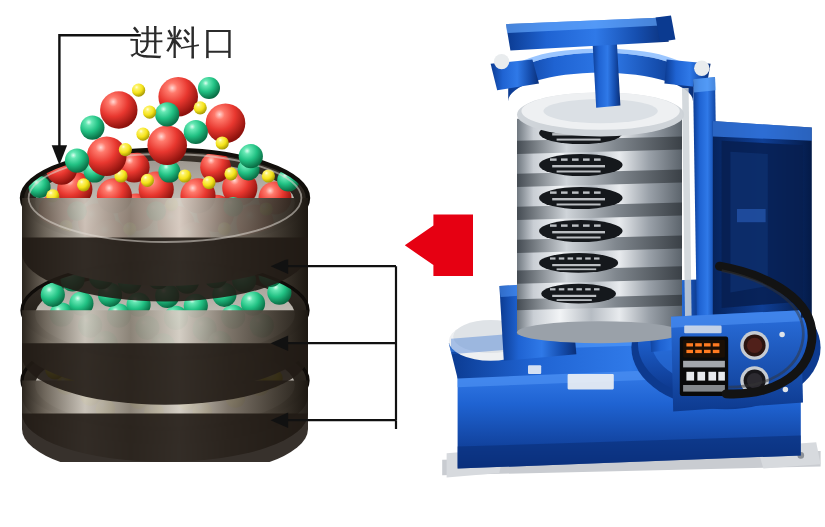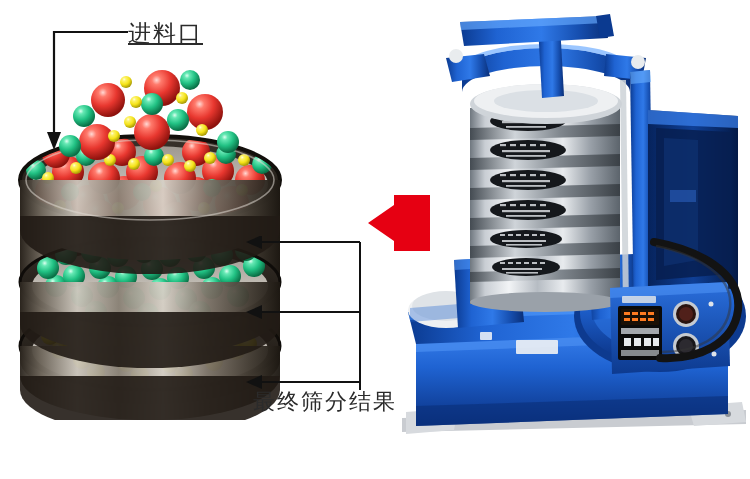--- a/index.html
+++ b/index.html
@@ -12,21 +12,21 @@
 
   
   .cn-label{
     position:absolute;
     font-family:"DejaVu Serif","Liberation Serif",serif;
     color:#2b2b2b;
     letter-spacing:2px;
     white-space:nowrap;
     font-weight:400;
   }
-  #feed-label{left:128px;top:18px;font-size:23px;text-decoration:underline;}
+  #feed-label{left:118px;top:18px;font-size:31px;}
   #result-label{left:253px;top:387px;font-size:22px;}
 
   
   #feed-leader{position:absolute;left:40px;top:28px;width:90px;height:125px;}
 
   
   #result-bracket{position:absolute;left:240px;top:236px;width:130px;height:155px;}
 
   
   #red-arrow{position:absolute;left:366px;top:193px;width:66px;height:60px;}
@@ -277,21 +277,20 @@
     <path d="M120 76  L20 76" fill="none" stroke="#111111" stroke-width="2"></path>
     <path d="M120 146 L20 146" fill="none" stroke="#111111" stroke-width="2"></path>
 
     <path d="M6 6   L22 -1 L22 13 Z" fill="#111111"></path>
     <path d="M6 76  L22 69 L22 83 Z" fill="#111111"></path>
     <path d="M6 146 L22 139 L22 153 Z" fill="#111111"></path>
 
     <path d="M120 146 L120 154" fill="none" stroke="#111111" stroke-width="2"></path>
   </svg>
 
-  <div class="cn-label" id="result-label">最终筛分结果</div>
 
   <svg id="red-arrow" viewBox="0 0 66 60">
     <path d="M64 2 L64 58 L28 58 L28 48 L2 30 L28 12 L28 2 Z" fill="#e60012"></path>
   </svg>
 
   <div id="machine">
     <svg id="machine-svg" width="352" height="450" viewBox="0 0 352 450">
       <defs>
         <linearGradient id="blueBody" x1="0" y1="0" x2="1" y2="0">
           <stop offset="0%" stop-color="#0b3a90"></stop>

